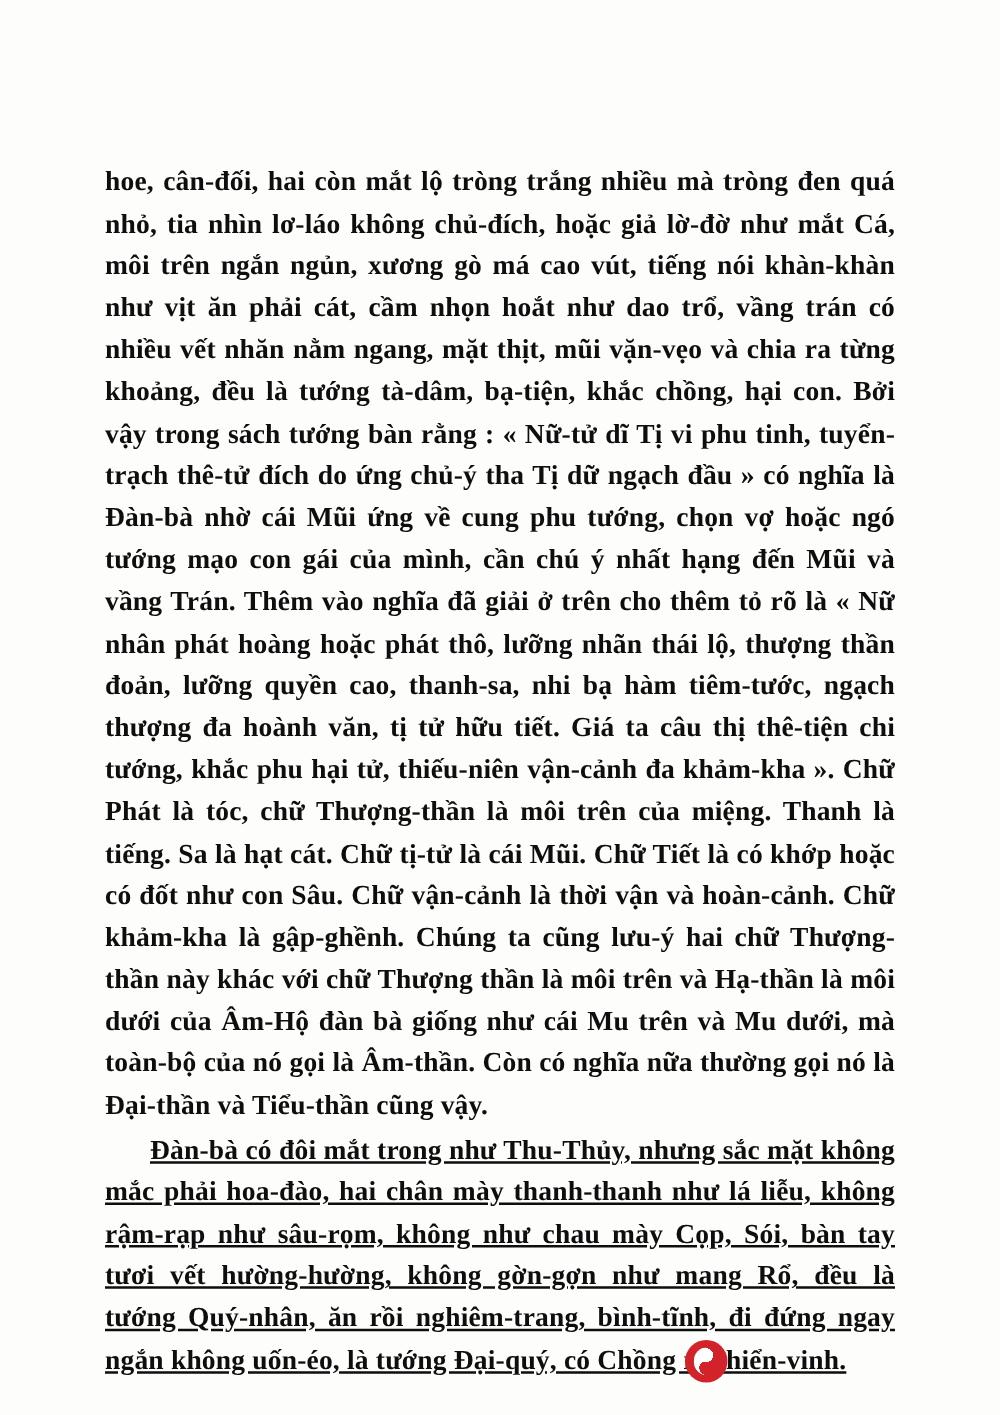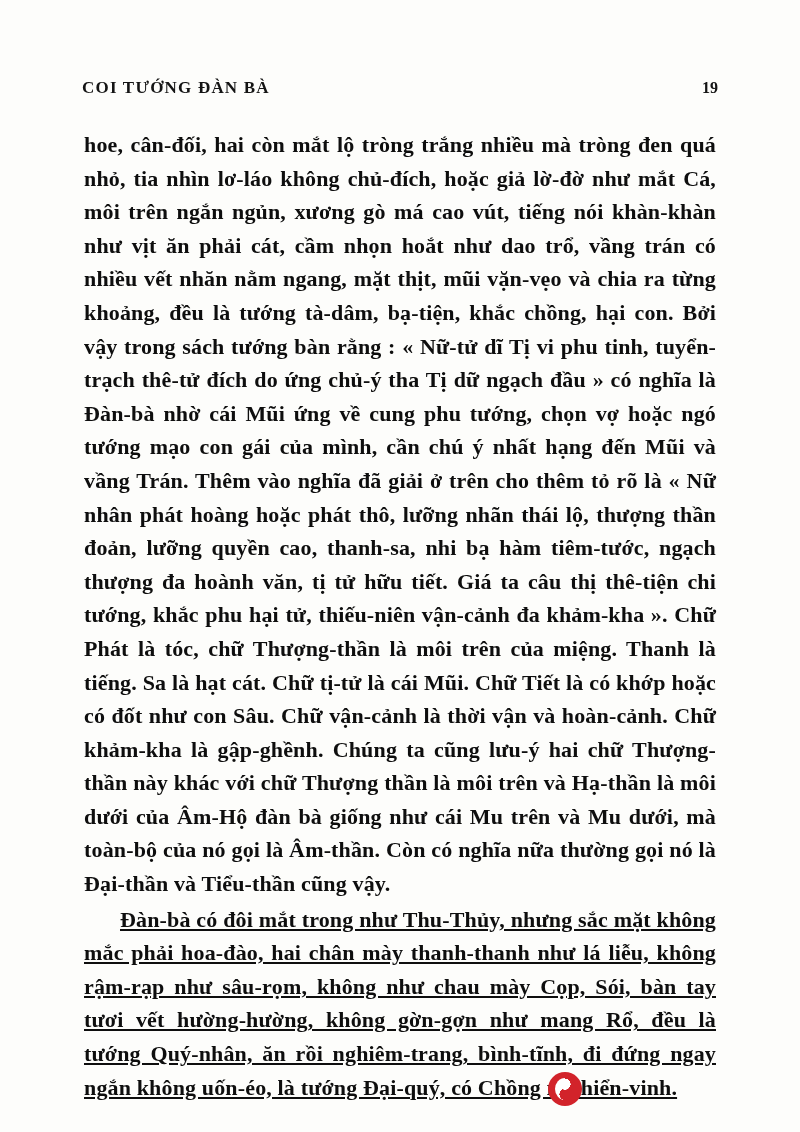--- a/index.html
+++ b/index.html
@@ -103,24 +103,20 @@
   }
   .logo-text .suffix {
     font-size: 19px;
   }
 </style>
 </head>
 <body>
 
 <div class="page">
 
-  <div class="page-header">
-    <div class="header-title">COI TƯỚNG ĐÀN BÀ</div>
-    <div class="page-number">19</div>
-  </div>
 
   <div class="body-text">
     <p>hoe, cân-đối, hai còn mắt lộ tròng trắng nhiều mà tròng đen quá nhỏ, tia nhìn lơ-láo không chủ-đích, hoặc giả lờ-đờ như mắt Cá, môi trên ngắn ngủn, xương gò má cao vút, tiếng nói khàn-khàn như vịt ăn phải cát, cầm nhọn hoắt như dao trổ, vầng trán có nhiều vết nhăn nằm ngang, mặt thịt, mũi vặn-vẹo và chia ra từng khoảng, đều là tướng tà-dâm, bạ-tiện, khắc chồng, hại con. Bởi vậy trong sách tướng bàn rằng : « Nữ-tử dĩ Tị vi phu tinh, tuyển-trạch thê-tử đích do ứng chủ-ý tha Tị dữ ngạch đầu » có nghĩa là Đàn-bà nhờ cái Mũi ứng về cung phu tướng, chọn vợ hoặc ngó tướng mạo con gái của mình, cần chú ý nhất hạng đến Mũi và vầng Trán. Thêm vào nghĩa đã giải ở trên cho thêm tỏ rõ là « Nữ nhân phát hoàng hoặc phát thô, lưỡng nhãn thái lộ, thượng thần đoản, lưỡng quyền cao, thanh-sa, nhi bạ hàm tiêm-tước, ngạch thượng đa hoành văn, tị tử hữu tiết. Giá ta câu thị thê-tiện chi tướng, khắc phu hại tử, thiếu-niên vận-cảnh đa khảm-kha ». Chữ Phát là tóc, chữ Thượng-thần là môi trên của miệng. Thanh là tiếng. Sa là hạt cát. Chữ tị-tử là cái Mũi. Chữ Tiết là có khớp hoặc có đốt như con Sâu. Chữ vận-cảnh là thời vận và hoàn-cảnh. Chữ khảm-kha là gập-ghềnh. Chúng ta cũng lưu-ý hai chữ Thượng-thần này khác với chữ Thượng thần là môi trên và Hạ-thần là môi dưới của Âm-Hộ đàn bà giống như cái Mu trên và Mu dưới, mà toàn-bộ của nó gọi là Âm-thần. Còn có nghĩa nữa thường gọi nó là Đại-thần và Tiểu-thần cũng vậy.</p>
     <p class="indent">Đàn-bà có đôi mắt trong như Thu-Thủy, nhưng sắc mặt không mắc phải hoa-đào, hai chân mày thanh-thanh như lá liễu, không rậm-rạp như sâu-rọm, không như chau mày Cọp, Sói, bàn tay tươi vết hường-hường, không gờn-gợn như mang Rổ, đều là tướng Quý-nhân, ăn rồi nghiêm-trang, bình-tĩnh, đi đứng ngay ngắn không uốn-éo, là tướng Đại-quý, có Chồng rất hiển-vinh.</p>
   </div>
 
   <div class="logo">
     <span class="logo-mark"></span>
   </div>
 

